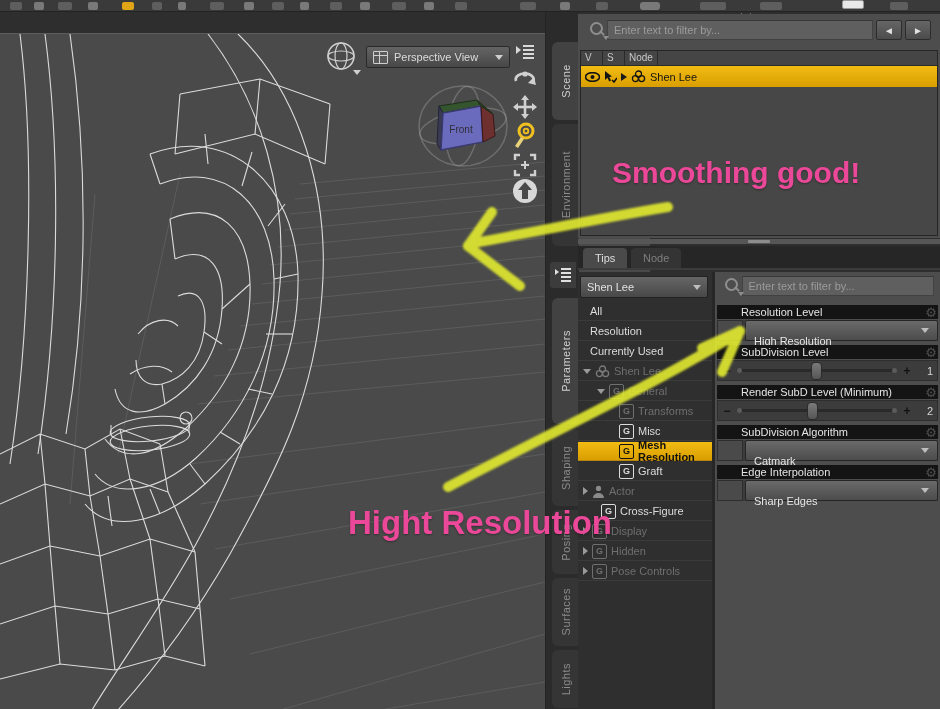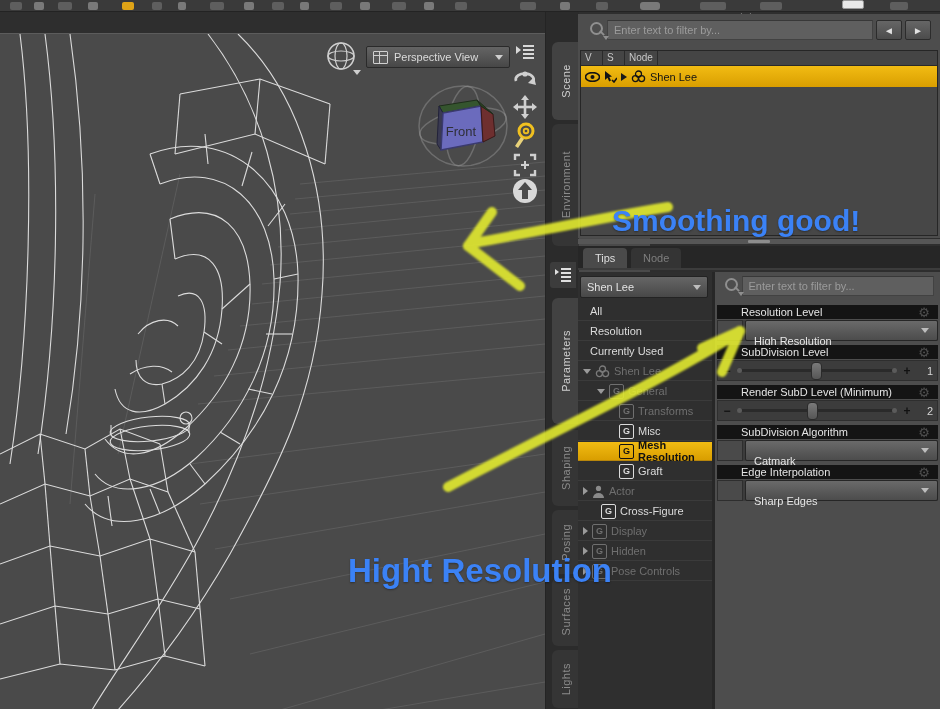--- a/index.html
+++ b/index.html
@@ -28,21 +28,21 @@
   .tri-down.dark{border-top-color:#bdbdbd;}
   .win-icon{width:13px;height:11px;border:1px solid #d0d0d0;border-radius:1px;position:relative;background:#5a5a5a;}
   .win-icon:before{content:"";position:absolute;left:5px;top:0;width:1px;height:100%;background:#d0d0d0;}
   .win-icon:after{content:"";position:absolute;left:0;top:3px;width:100%;height:1px;background:#d0d0d0;}
 
   .vp-tool{position:absolute;left:510px;width:30px;height:26px;display:flex;align-items:center;justify-content:center;}
 
   
   #viewcube{position:absolute;left:415px;top:46px;width:96px;height:92px;}
   #viewcube .front-label{position:absolute;left:24px;top:44px;width:44px;text-align:center;
-      color:#2f2f38;font-size:13px;}
+      color:#2f2f38;font-size:10px;}
 
   
   #tabstrip{left:545px;top:12px;width:33px;height:697px;background:#2b2b2b;border-left:1px solid #242424;}
   .vtab{position:absolute;left:6px;width:27px;border-radius:6px 0 0 6px;
       background:#353535;display:flex;align-items:center;justify-content:center;cursor:default;}
   .vtab.active{background:#424242;}
   .vtab span{writing-mode:vertical-rl;transform:rotate(180deg);font-size:11px;color:#8b8b8b;letter-spacing:.5px;}
   .vtab.active span{color:#cfcfcf;}
   .pane-menu-icon{position:absolute;display:flex;align-items:center;justify-content:center;}
 
@@ -91,39 +91,39 @@
   .p-item.dim{color:#6f6f6f;}
   .p-item.sel{background:linear-gradient(#f2bc13,#d99e00);color:#111;font-weight:bold;border-bottom:1px solid #b8860b;}
   .gicon{flex:none;width:13px;height:13px;border:1px solid currentColor;border-radius:2px;
       font-size:9px;font-weight:bold;display:flex;align-items:center;justify-content:center;}
   .tri-d{flex:none;width:0;height:0;border-left:4px solid transparent;border-right:4px solid transparent;border-top:5px solid #9a9a9a;}
   .tri-r{flex:none;width:0;height:0;border-top:4px solid transparent;border-bottom:4px solid transparent;border-left:5px solid #9a9a9a;}
   .figico{flex:none;}
 
   #param-right{left:715px;top:272px;width:225px;height:437px;background:#4d4d4d;}
   .sec-head{position:absolute;left:2px;width:221px;height:14px;background:#141414;color:#e4e4e4;
-      font-size:11px;display:flex;align-items:center;padding:0 8px 0 24px;box-sizing:border-box;}
+      font-size:11px;display:flex;align-items:center;padding:0 1px 0 24px;box-sizing:border-box;}
   .sec-head .gear{margin-left:auto;color:#4e4e4e;font-size:13px;line-height:1;}
   .drop-row{position:absolute;left:2px;width:221px;height:21px;display:flex;align-items:stretch;background:#3c3c3c;}
   .anim-cell{width:26px;background:#4a4a4a;border:1px solid #2e2e2e;box-sizing:border-box;}
   .dropdown{flex:1;background:linear-gradient(#6a6a6a,#4c4c4c);border:1px solid #262626;border-radius:2px;
       margin-left:2px;display:flex;align-items:center;padding:0 8px;box-sizing:border-box;}
   .dropdown .label{flex:1;color:#e8e8e8;font-size:11px;margin-top:20px;}
   .slider-row{position:absolute;left:2px;width:221px;height:21px;background:#3c3c3c;border:1px solid #2e2e2e;
       box-sizing:border-box;display:flex;align-items:center;padding:0 4px;gap:5px;}
   .slider-row .minus,.slider-row .plus{color:#111;font-weight:bold;font-size:12px;width:10px;text-align:center;}
   .track{position:relative;flex:1;height:3px;background:#2a2a2a;border-radius:2px;}
   .track .end{position:absolute;top:-1px;width:5px;height:5px;border-radius:50%;background:#5b5b5b;}
   .track .handle{position:absolute;top:-7px;width:9px;height:16px;background:linear-gradient(#7a7a7a,#565656);
       border:1px solid #2b2b2b;border-radius:4px;}
   .slider-row .val{width:16px;text-align:right;color:#d6d6d6;font-size:11px;}
 
   
-  .note{position:absolute;color:#3b82f6;font-weight:bold;z-index:60;
-      text-shadow:0 1px 2px rgba(0,0,0,.35);white-space:nowrap;margin-top:48px;}
+  .note{position:absolute;color:#ec4899;font-weight:bold;z-index:60;
+      text-shadow:0 1px 2px rgba(0,0,0,.35);white-space:nowrap;}
   #arrows{position:absolute;left:0;top:0;z-index:55;pointer-events:none;}
 </style>
 </head>
 <body>
 
 <div id="toolbar" class="abs">
   <div class="tb-frag dim" style="left:10px;width:12px"></div>
   <div class="tb-frag" style="left:34px;width:10px"></div>
   <div class="tb-frag dim" style="left:58px;width:14px"></div>
   <div class="tb-frag" style="left:88px;width:10px"></div>

